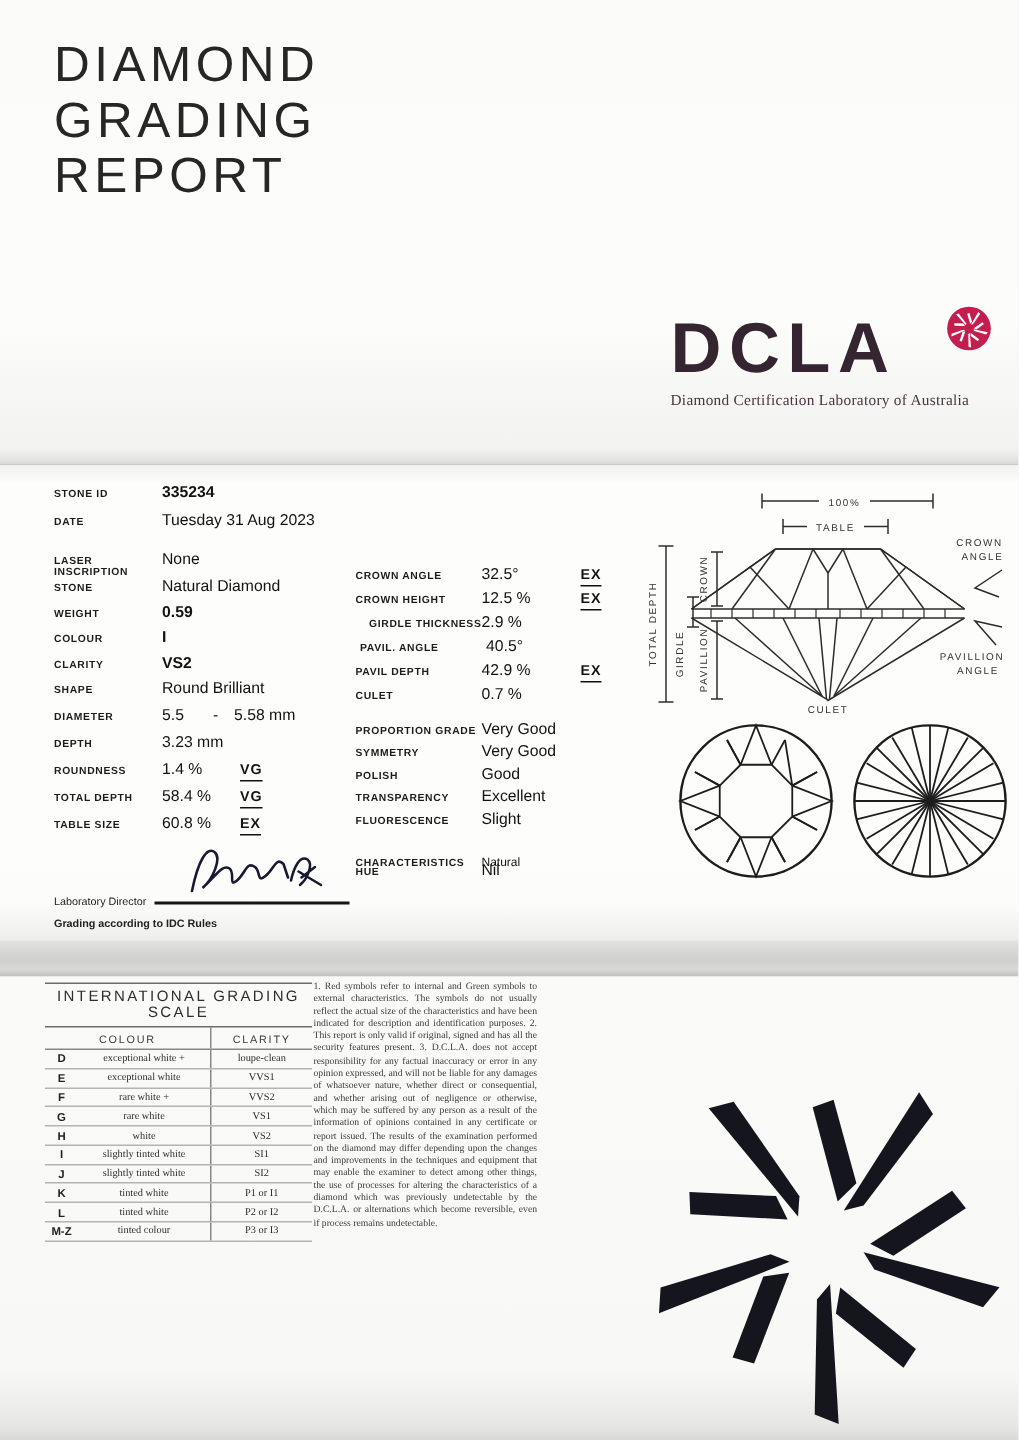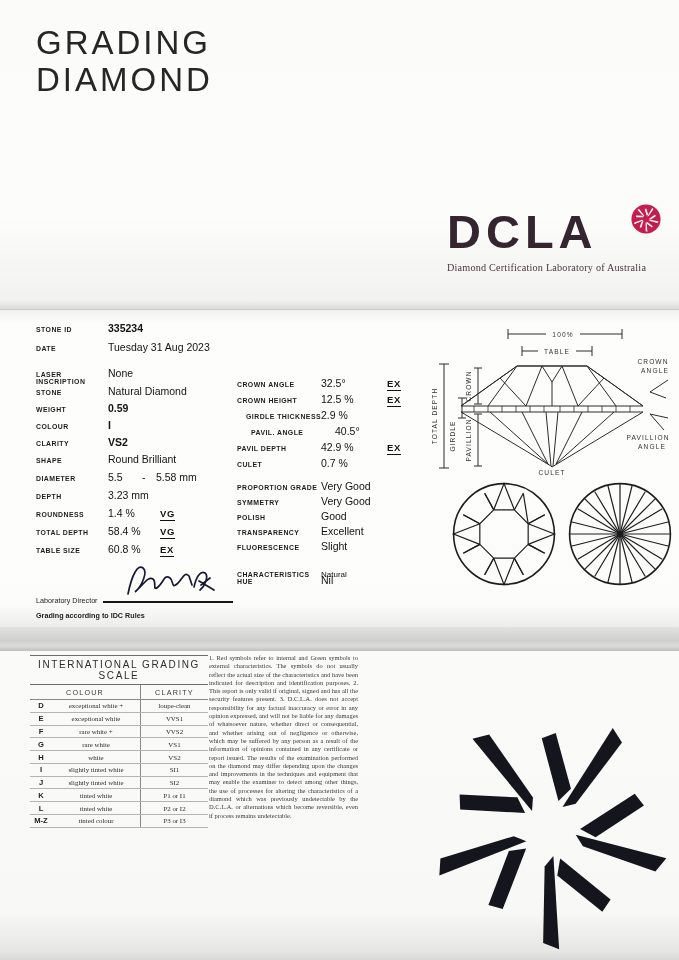--- a/index.html
+++ b/index.html
@@ -59,22 +59,23 @@
 </head>
 <body>
 
 <div id="page">
   <div class="panel-top"></div>
   <div class="panel-mid"></div>
   <div class="fold-band"></div>
   <div class="panel-bot"></div>
 
   <div class="title">
+    <div>DIAMOND</div>
     <div>GRADING</div>
-    <div>DIAMOND</div>
+    <div>REPORT</div>
   </div>
 
   <div class="logo">
     <div class="logo-row">
       <span class="logo-text">DCLA</span>
       <span class="logo-badge">
         <svg width="30" height="30" viewBox="-140 -140 280 280">
           <circle cx="0" cy="0" r="136" fill="#c41e4f"></circle>
           <g fill="#ffffff" transform="rotate(20)">
             <g>
@@ -179,21 +180,21 @@
   </div>
   <div class="row mcol" style="left:237px;top:393px;">
     <span class="lbl">Crown Height</span>
     <span class="val" style="width:66px;">12.5 %</span>
     <span class="gr">EX</span>
   </div>
   <div class="row mcol" style="left:237px;top:409px;text-align:right;">
     <span class="lbl">Girdle Thickness</span>
     <span class="val">2.9 %</span>
   </div>
-  <div class="row mcol" style="left:251px;top:425px;">
+  <div class="row mcol" style="left:240px;top:425px;">
     <span class="lbl">Pavil. Angle</span>
     <span class="val">40.5°</span>
   </div>
   <div class="row mcol" style="left:237px;top:441px;">
     <span class="lbl">Pavil Depth</span>
     <span class="val" style="width:66px;">42.9 %</span>
     <span class="gr">EX</span>
   </div>
   <div class="row mcol" style="left:237px;top:457px;">
     <span class="lbl">Culet</span>

